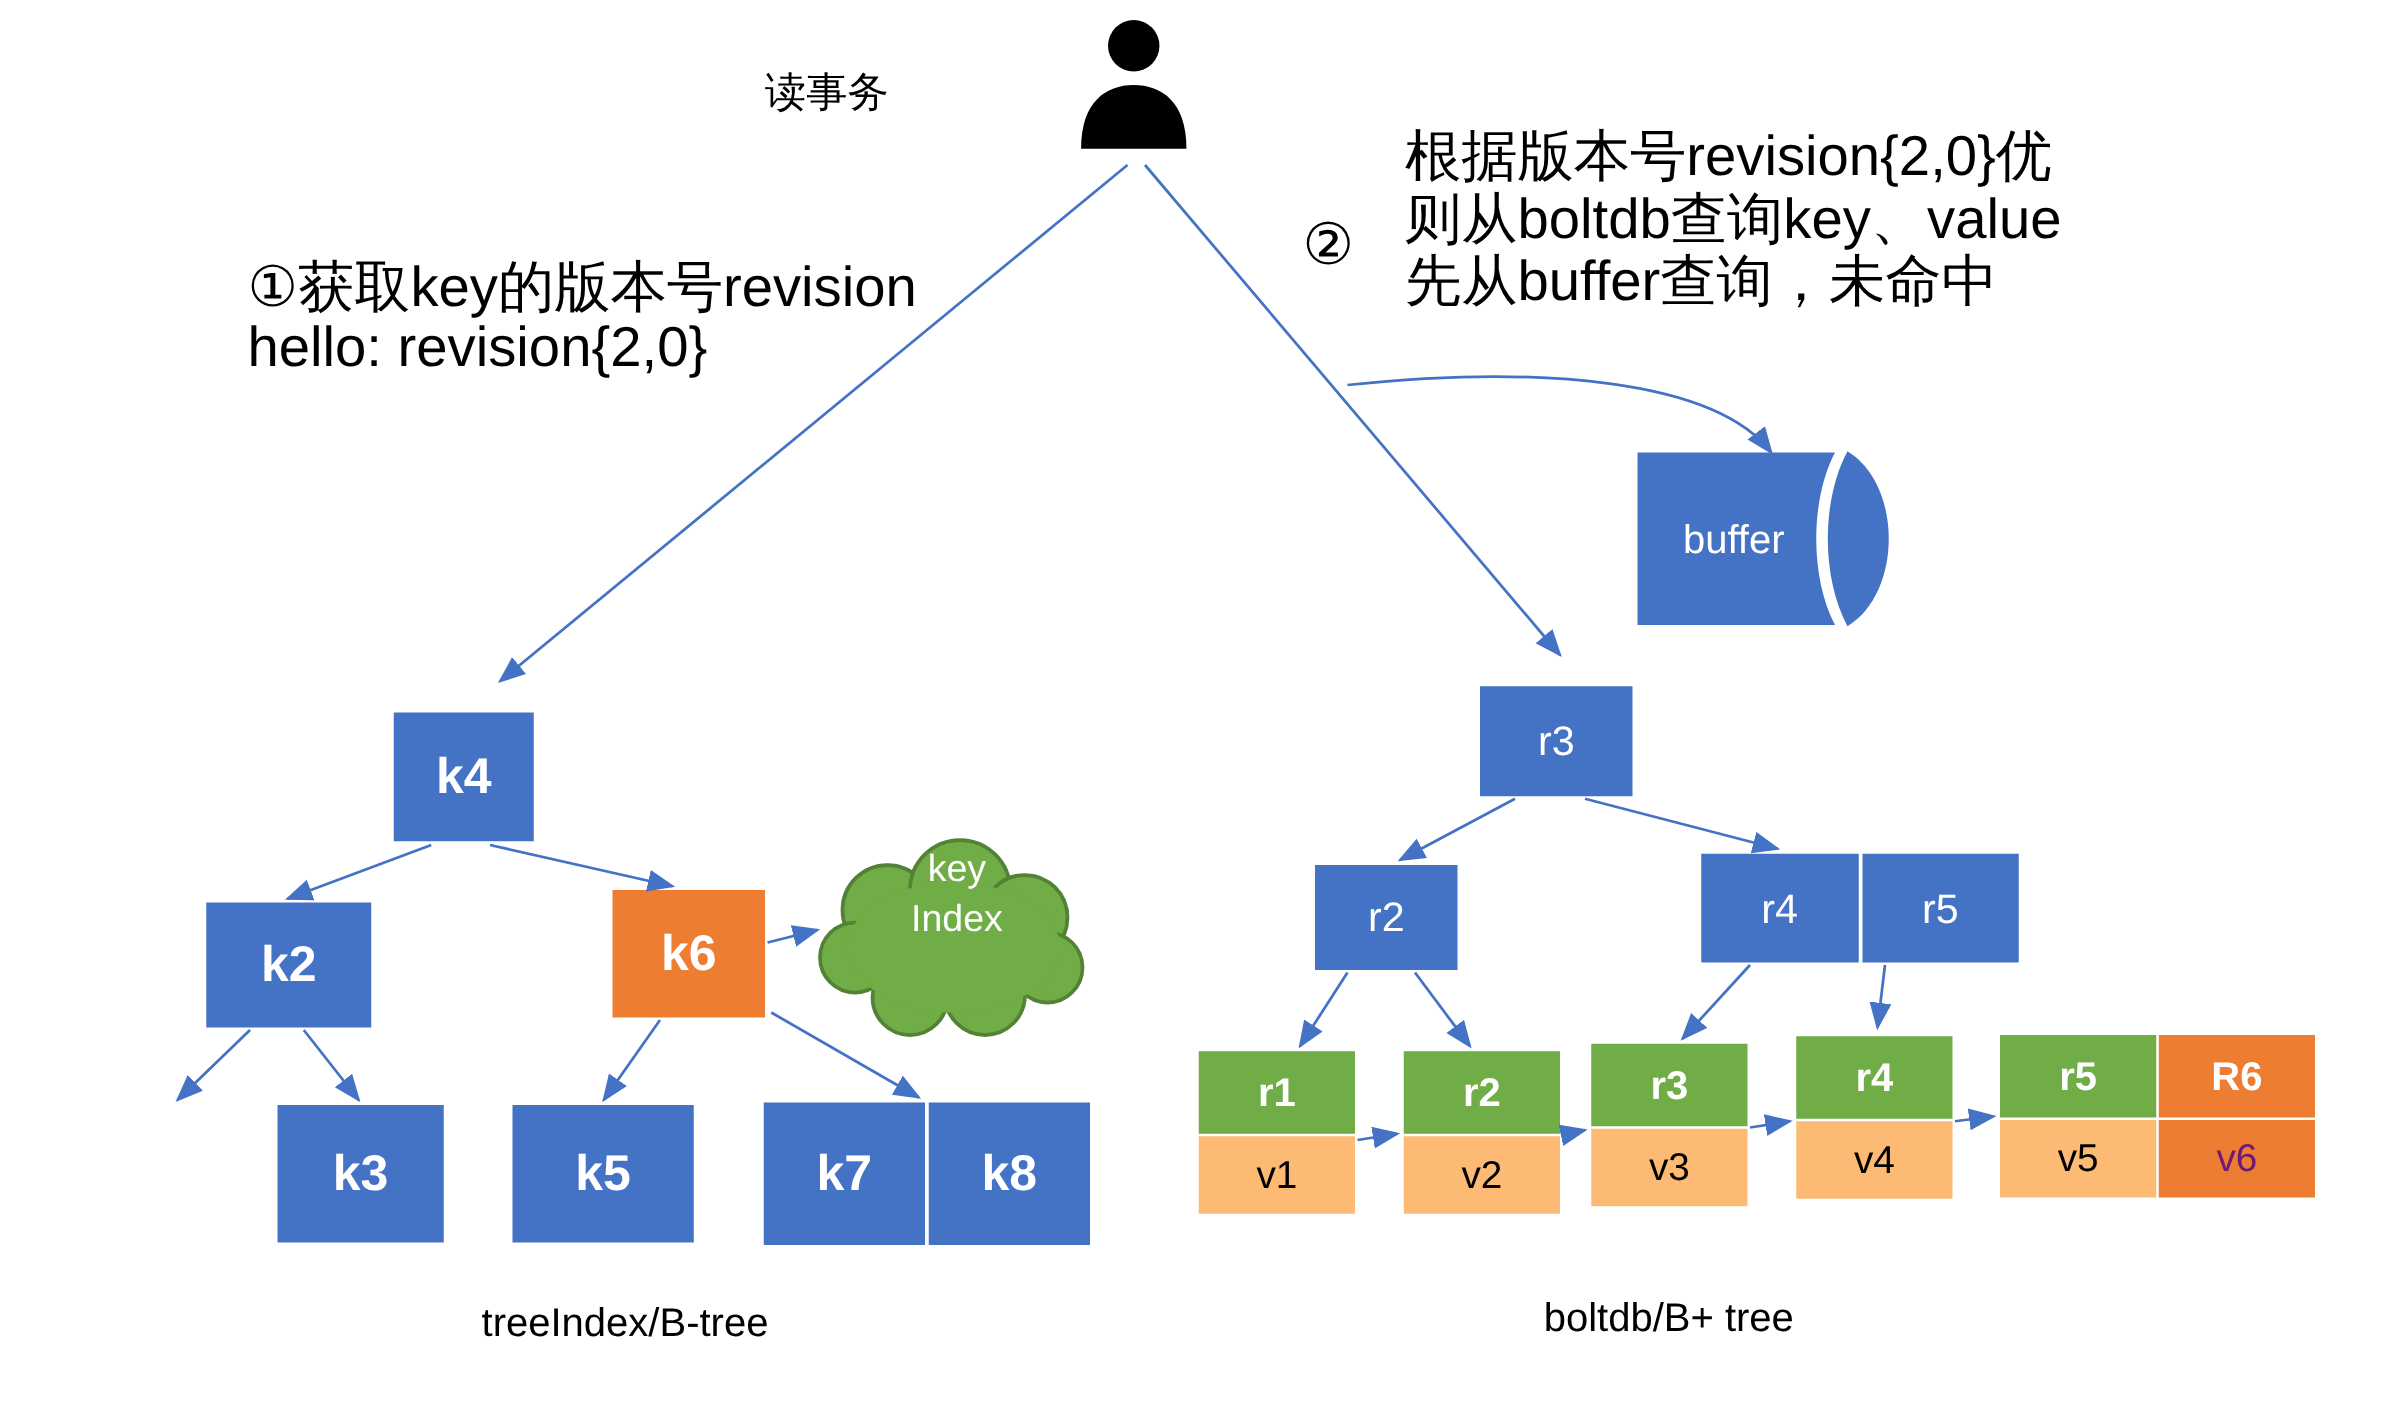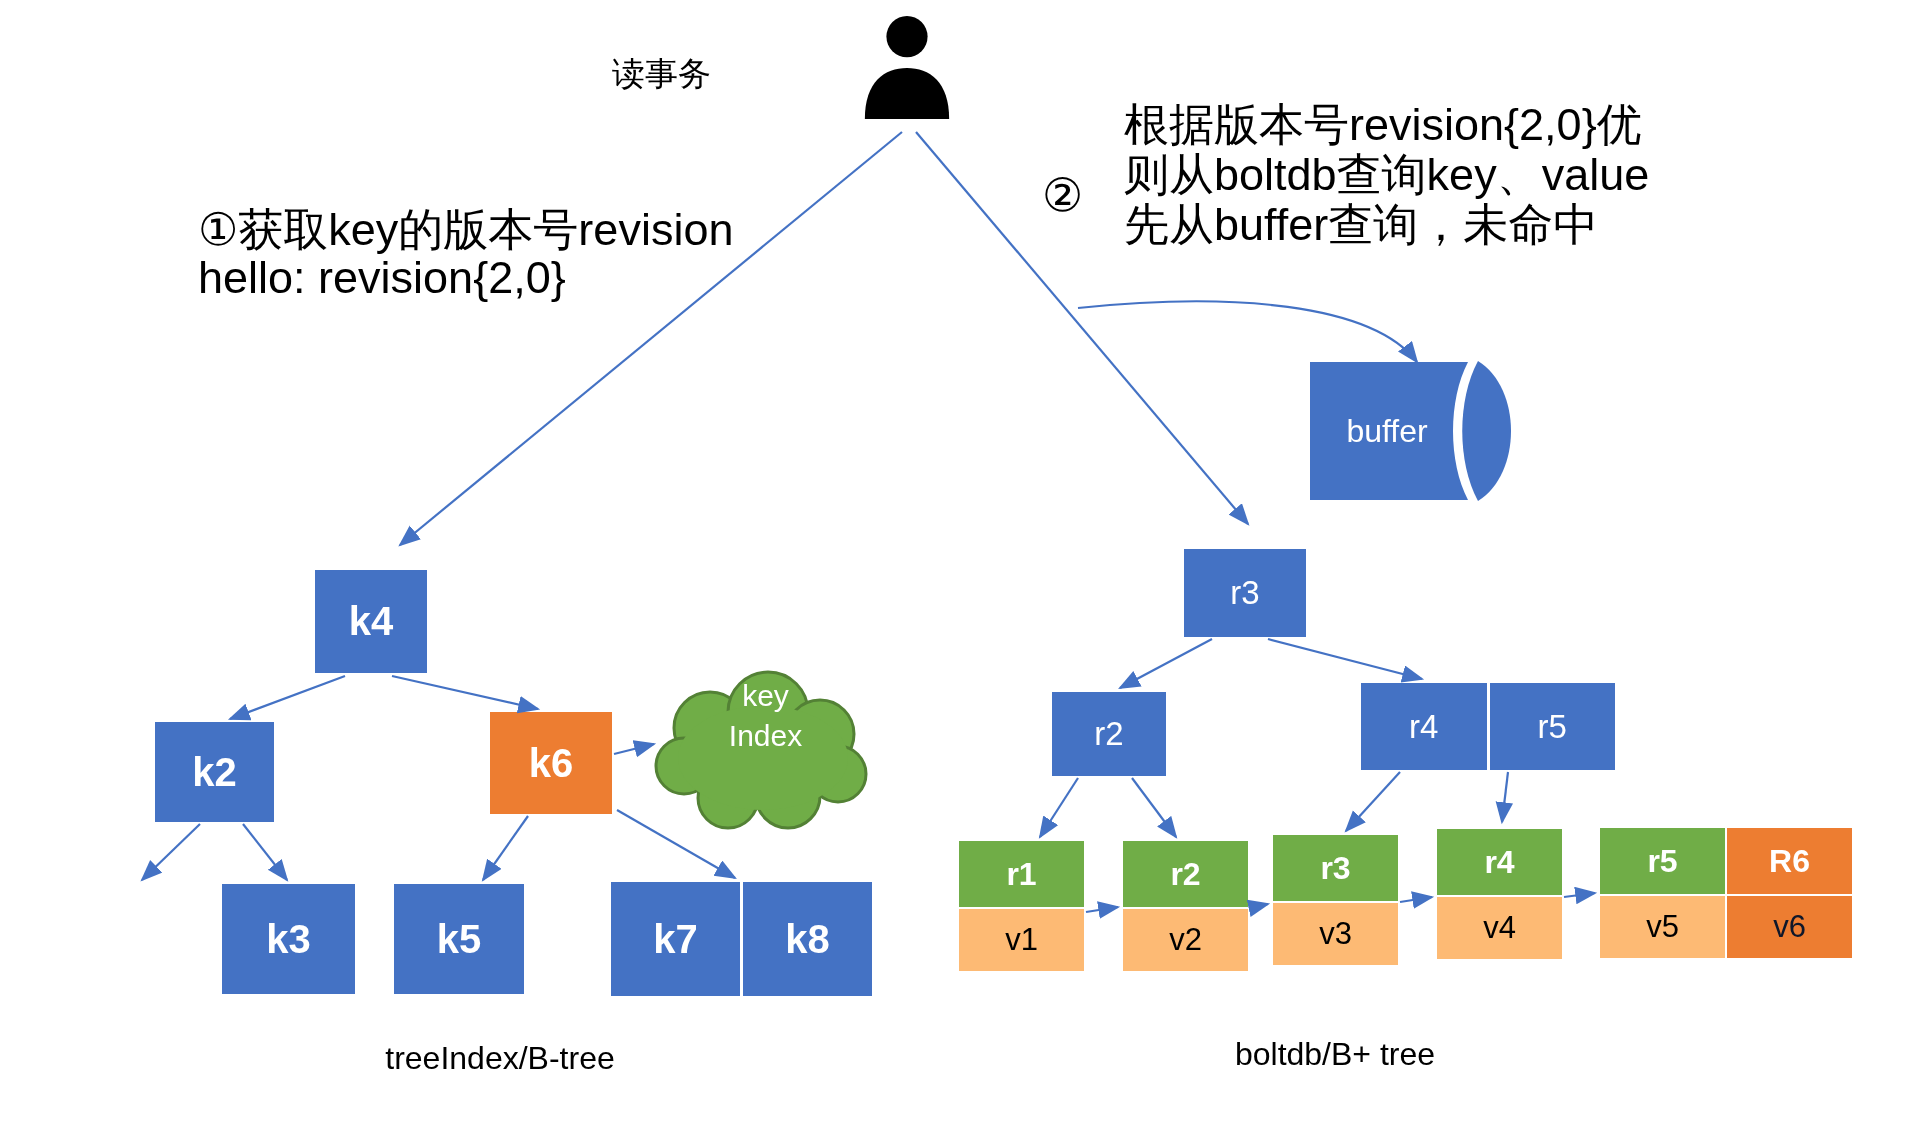--- a/index.html
+++ b/index.html
@@ -18,21 +18,21 @@
   .dualbox{position:absolute;display:flex;gap:3px;z-index:2}
   .dualbox>div{flex:1;display:flex;align-items:center;justify-content:center;color:#fff}
   .leaf{position:absolute;width:125px;z-index:2;display:flex;flex-direction:column;gap:2px}
   .leaf-key{height:66px;display:flex;align-items:center;justify-content:center;
             color:#fff;font-weight:700;font-size:32px}
   .leaf-val{height:62px;display:flex;align-items:center;justify-content:center;
             font-weight:400;font-size:31px;color:#000}
   .k-green{background:#70AD47}
   .v-lgreen{background:#fdba74}
   .k-orange{background:#ED7D31}
-  .v-orange{background:#ED7D31;color:#0f172a}
+  .v-orange{background:#ED7D31;color:#701a75}
   .annot{position:absolute;z-index:2;font-size:45px;line-height:48px;color:#000}
   .caption{position:absolute;z-index:2;font-size:32px;color:#000000;text-align:center}
   .cloud-text{position:absolute;z-index:4;display:flex;flex-direction:column;align-items:center;
               justify-content:flex-start;color:#fff;font-size:30px;line-height:40px}
   .buffer-label{position:absolute;z-index:4;display:flex;align-items:center;justify-content:center;
                 color:#fff;font-size:32px}
   .step2-circle{position:absolute;z-index:2;font-size:46px;color:#000}
 </style>
 </head>
 <body>
@@ -85,24 +85,24 @@
     <div>先从buffer查询，未命中</div>
   </div>
 
   <svg class="abs" style="left:1308px;top:360px;z-index:2" width="225" height="142" viewBox="0 0 225 142">
     <path d="M2,2 H160 C140,40 140,102 160,140 H2 Z" fill="#4472C4"></path>
     <path d="M170,1 C149,40 149,102 170,141 C214,114 214,28 170,1 Z" fill="#4472C4"></path>
   </svg>
   <div class="buffer-label" style="left:1312px;top:360px;width:150px;height:142px">buffer</div>
 
   <div class="node blue big-label" style="left:315px;top:570px;width:112px;height:103px">k4</div>
-  <div class="node blue big-label" style="left:155px;top:722px;width:119px;height:100px">k2</div>
+  <div class="node blue big-label" style="left:165px;top:722px;width:132px;height:100px">k2</div>
   <div class="node orange big-label" style="left:490px;top:712px;width:122px;height:102px">k6</div>
   <div class="node blue big-label" style="left:222px;top:884px;width:133px;height:110px">k3</div>
-  <div class="node blue big-label" style="left:394px;top:884px;width:130px;height:110px">k5</div>
+  <div class="node blue big-label" style="left:410px;top:884px;width:145px;height:110px">k5</div>
   <div class="dualbox" style="left:611px;top:882px;width:261px;height:114px">
     <div class="blue big-label">k7</div>
     <div class="blue big-label">k8</div>
   </div>
 
   <svg class="abs" style="left:648px;top:666px;z-index:2" width="235" height="180" viewBox="0 0 235 180">
     <g fill="#70AD47" stroke="#538135" stroke-width="3">
       <circle cx="62" cy="62" r="36"></circle>
       <circle cx="120" cy="46" r="40"></circle>
       <circle cx="172" cy="68" r="34"></circle>

